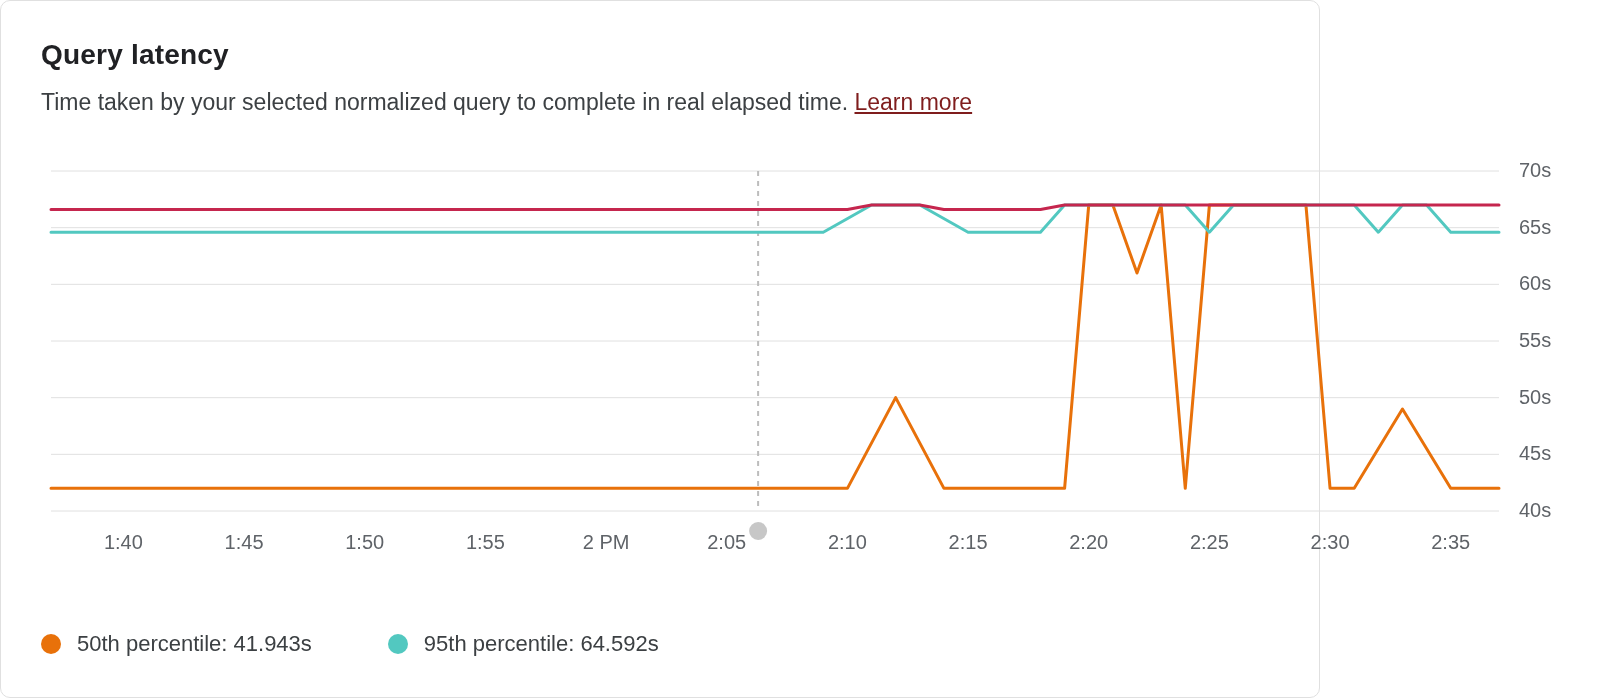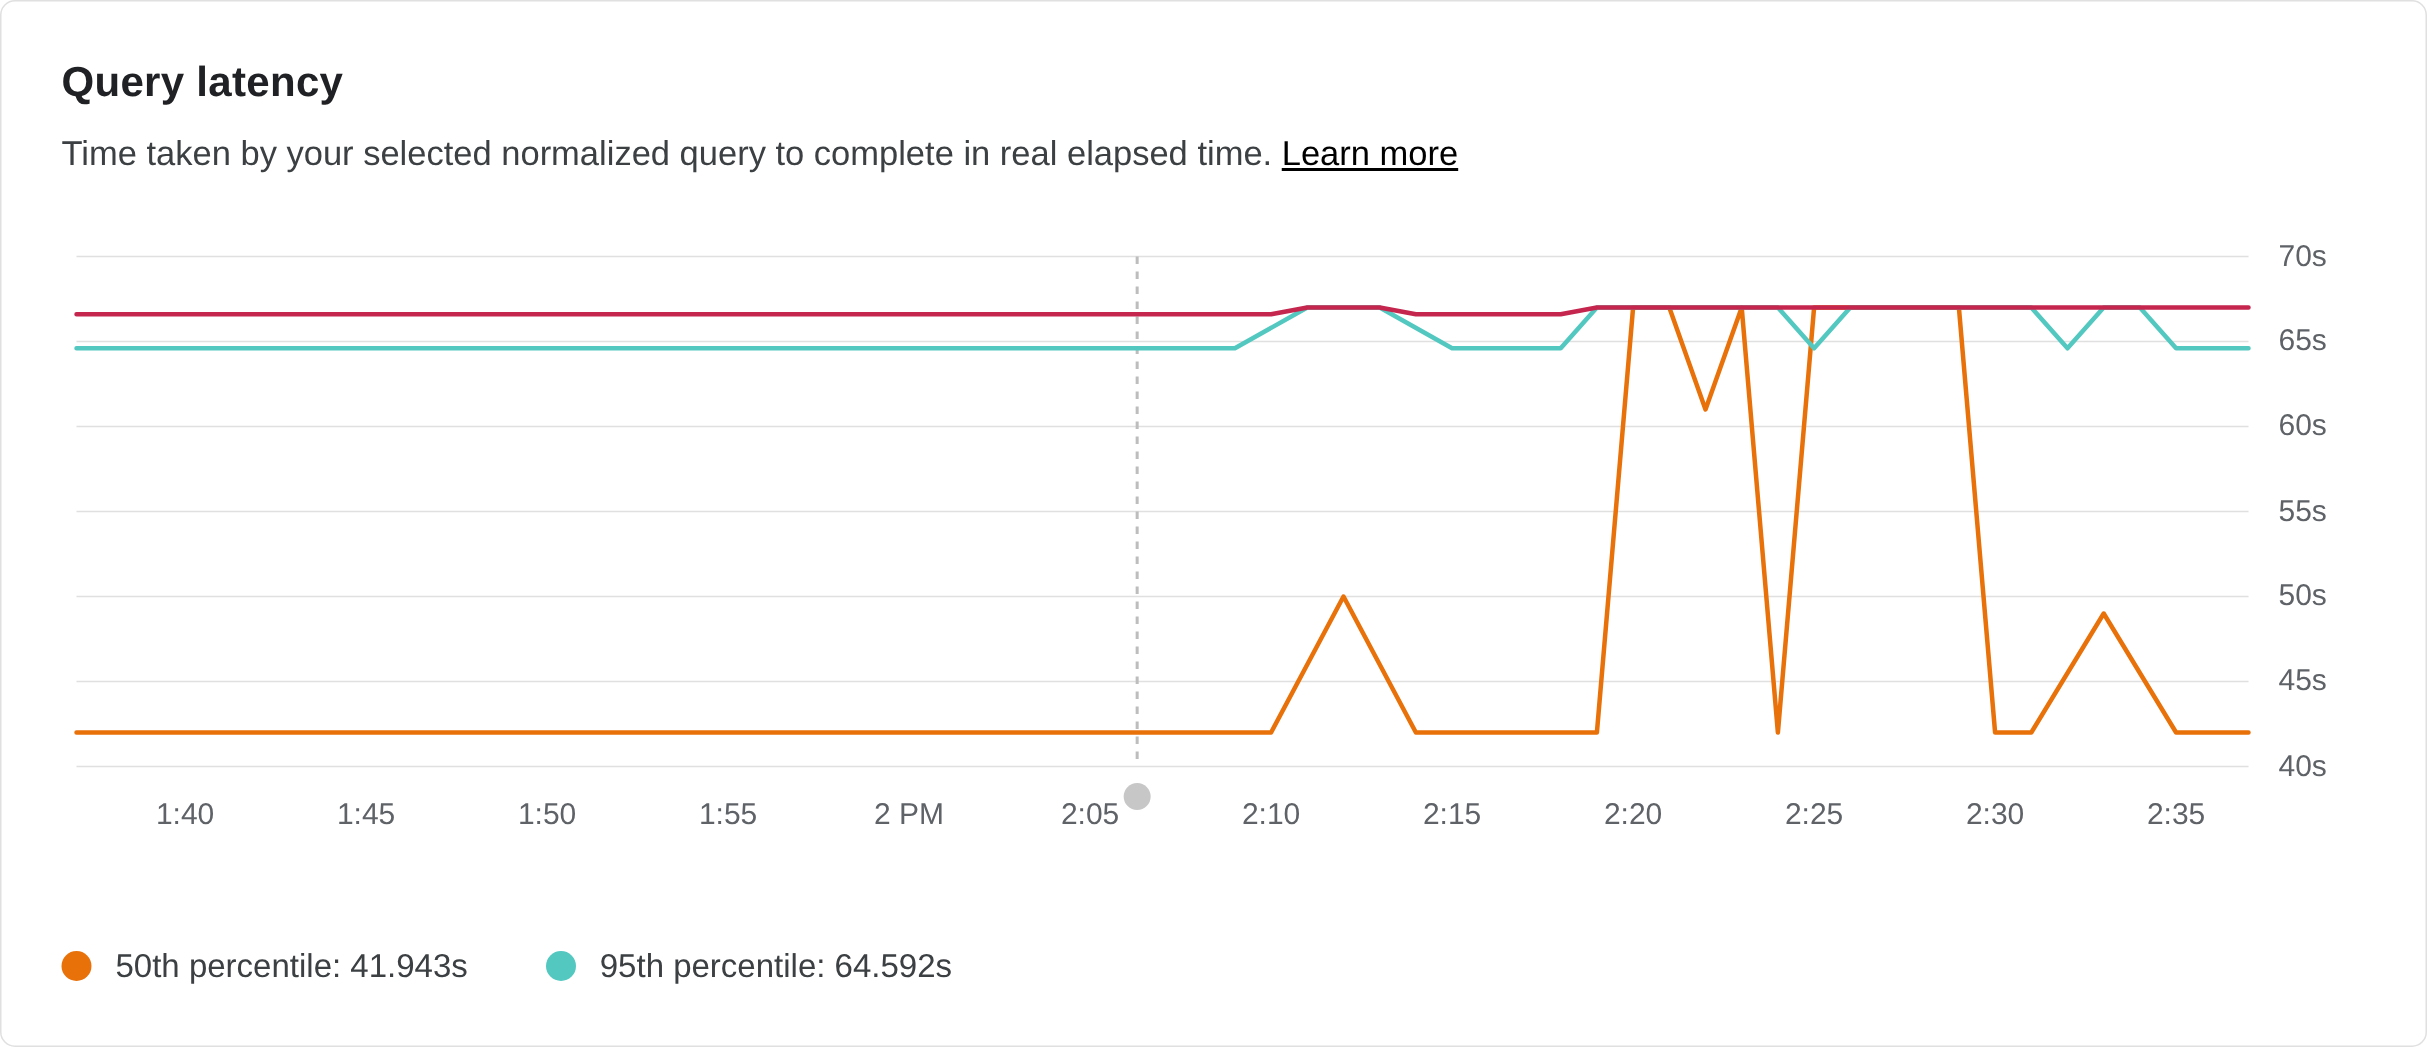--- a/index.html
+++ b/index.html
@@ -1,26 +1,26 @@
 <!DOCTYPE html>
 <html><head>
 <meta charset="utf-8">
 <style>
   html,body{margin:0;padding:0;font-family:"Google Sans","Helvetica Neue",Arial,sans-serif;color:#3c4043;background:#fff;}
-  .card{box-sizing:border-box;width:1618px;height:698px;border:1px solid #e0e0e0;border-radius:10px;padding:38px 40px 30px 40px;position:relative;}
+  .card{box-sizing:border-box;width:1320px;height:698px;border:1px solid #e0e0e0;border-radius:10px;padding:38px 40px 30px 40px;position:relative;}
   .title{font-size:28px;font-weight:600;color:#202124;margin:0 0 18px 0;letter-spacing:.2px;}
   .subtitle{font-size:23px;font-weight:400;color:#3c4043;margin:0;}
-  .subtitle a{color:#000000;text-decoration:underline;}
+  .subtitle a{color:#7f1d1d;text-decoration:underline;}
   .plot-wrap{position:absolute;left:40px;right:40px;top:160px;height:380px;}
   svg{display:block;}
   .grid line{stroke:#e0e0e0;stroke-width:1;}
   .cursor line{stroke:#bdbdbd;stroke-width:2;stroke-dasharray:5 5;}
   .axis text{fill:#5f6368;font-size:20px;}
   .series{fill:none;stroke-width:3;stroke-linejoin:round;stroke-linecap:round;}
-  .legend{position:absolute;left:40px;right:40px;bottom:40px;display:flex;gap:52px;align-items:center;font-size:22px;color:#3c4043;}
+  .legend{position:absolute;left:40px;right:40px;bottom:40px;display:flex;gap:76px;align-items:center;font-size:22px;color:#3c4043;}
   .legend-item{display:flex;align-items:center;gap:16px;}
   .swatch{width:20px;height:20px;border-radius:50%;}
   .cursor-dot{fill:#c7c7c7;}
 </style>
 </head>
 <body>
 
 <div class="card">
   <h2 class="title">Query latency</h2>
   <p class="subtitle">

